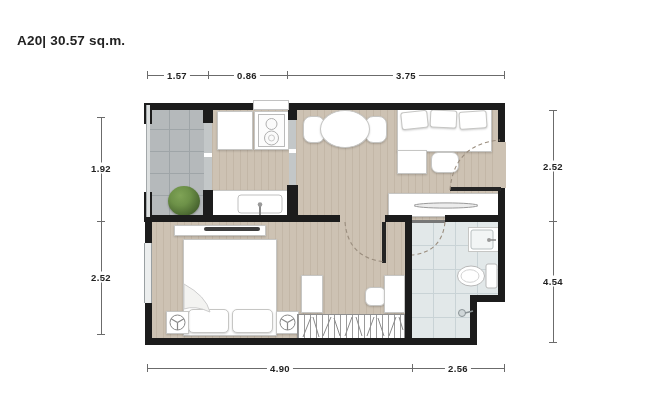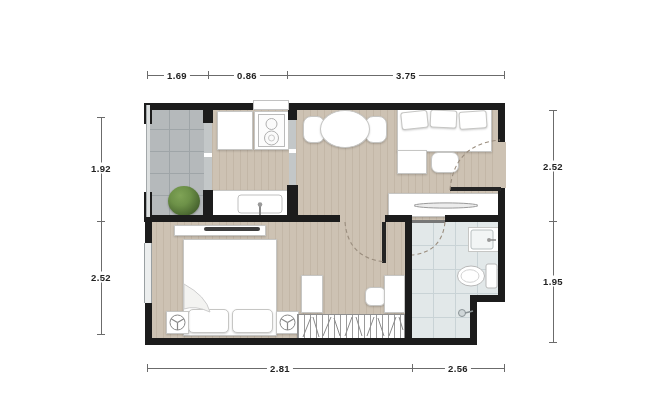--- a/index.html
+++ b/index.html
@@ -32,20 +32,21 @@
     box-shadow:0 1px 2px rgba(0,0,0,.3);}
   svg .arc{stroke:var(--door-arc,#9a8d7e);fill:none;stroke-width:1.1;stroke-dasharray:4 3;}
   svg .ln{stroke:#8a8a8a;fill:none;}
   svg .fx{stroke:#b9b9b9;fill:#fff;}
 </style>
 </head>
 <body>
 
 <div class="stage">
 
+  <div class="title">A20| 30.57 sq.m.</div>
 
   <div class="floor-wood" style="left:150px;top:108px;width:350px;height:232px"></div>
   <div class="floor-balcony" style="left:150px;top:108px;width:62px;height:110px"></div>
   <div class="floor-bath" style="left:412px;top:222px;width:88px;height:116px"></div>
   <div class="abs" style="left:477px;top:302px;width:36px;height:48px;background:#fff"></div>
 
   <div class="plant" style="left:168px;top:186px;width:32px;height:30px"></div>
 
   <div class="furn" style="left:217px;top:111px;width:36px;height:39px"></div>
   <div class="furn" style="left:254px;top:111px;width:35px;height:39px"></div>
@@ -160,38 +161,38 @@
     <g>
       <path class="ln" stroke="#5d5d5d" d="M303 337 L311 317 M313 317 L319 337 M323 336 L331 317 M334 318 L340 336 M345 336 L352 317 M356 317 L362 336 M367 336 L374 317 M378 318 L384 336 M389 336 L396 317 M399 317 L403 330"></path>
     </g>
   </svg>
 
   <div class="dim-line-h" style="left:147px;top:75px;width:357px"></div>
   <div class="tick-v" style="left:147px;top:71px"></div>
   <div class="tick-v" style="left:208px;top:71px"></div>
   <div class="tick-v" style="left:287px;top:71px"></div>
   <div class="tick-v" style="left:504px;top:71px"></div>
-  <div class="dim-label" style="left:177px;top:75px">1.69</div>
+  <div class="dim-label" style="left:177px;top:75px">1.57</div>
   <div class="dim-label" style="left:247px;top:75px">0.86</div>
   <div class="dim-label" style="left:406px;top:75px">3.75</div>
 
   <div class="dim-line-h" style="left:147px;top:368px;width:357px"></div>
   <div class="tick-v" style="left:147px;top:364px"></div>
   <div class="tick-v" style="left:412px;top:364px"></div>
   <div class="tick-v" style="left:504px;top:364px"></div>
-  <div class="dim-label" style="left:280px;top:368px">2.81</div>
+  <div class="dim-label" style="left:280px;top:368px">4.90</div>
   <div class="dim-label" style="left:458px;top:368px">2.56</div>
 
   <div class="dim-line-v" style="left:101px;top:117px;height:217px"></div>
   <div class="tick-h" style="left:97px;top:117px"></div>
   <div class="tick-h" style="left:97px;top:221px"></div>
   <div class="tick-h" style="left:97px;top:334px"></div>
   <div class="dim-label" style="left:101px;top:168px">1.92</div>
   <div class="dim-label" style="left:101px;top:277px">2.52</div>
 
   <div class="dim-line-v" style="left:553px;top:110px;height:232px"></div>
   <div class="tick-h" style="left:549px;top:110px"></div>
   <div class="tick-h" style="left:549px;top:221px"></div>
   <div class="tick-h" style="left:549px;top:342px"></div>
   <div class="dim-label" style="left:553px;top:166px">2.52</div>
-  <div class="dim-label" style="left:553px;top:281px">1.95</div>
+  <div class="dim-label" style="left:553px;top:281px">4.54</div>
 
 </div>
 
 </body></html>

